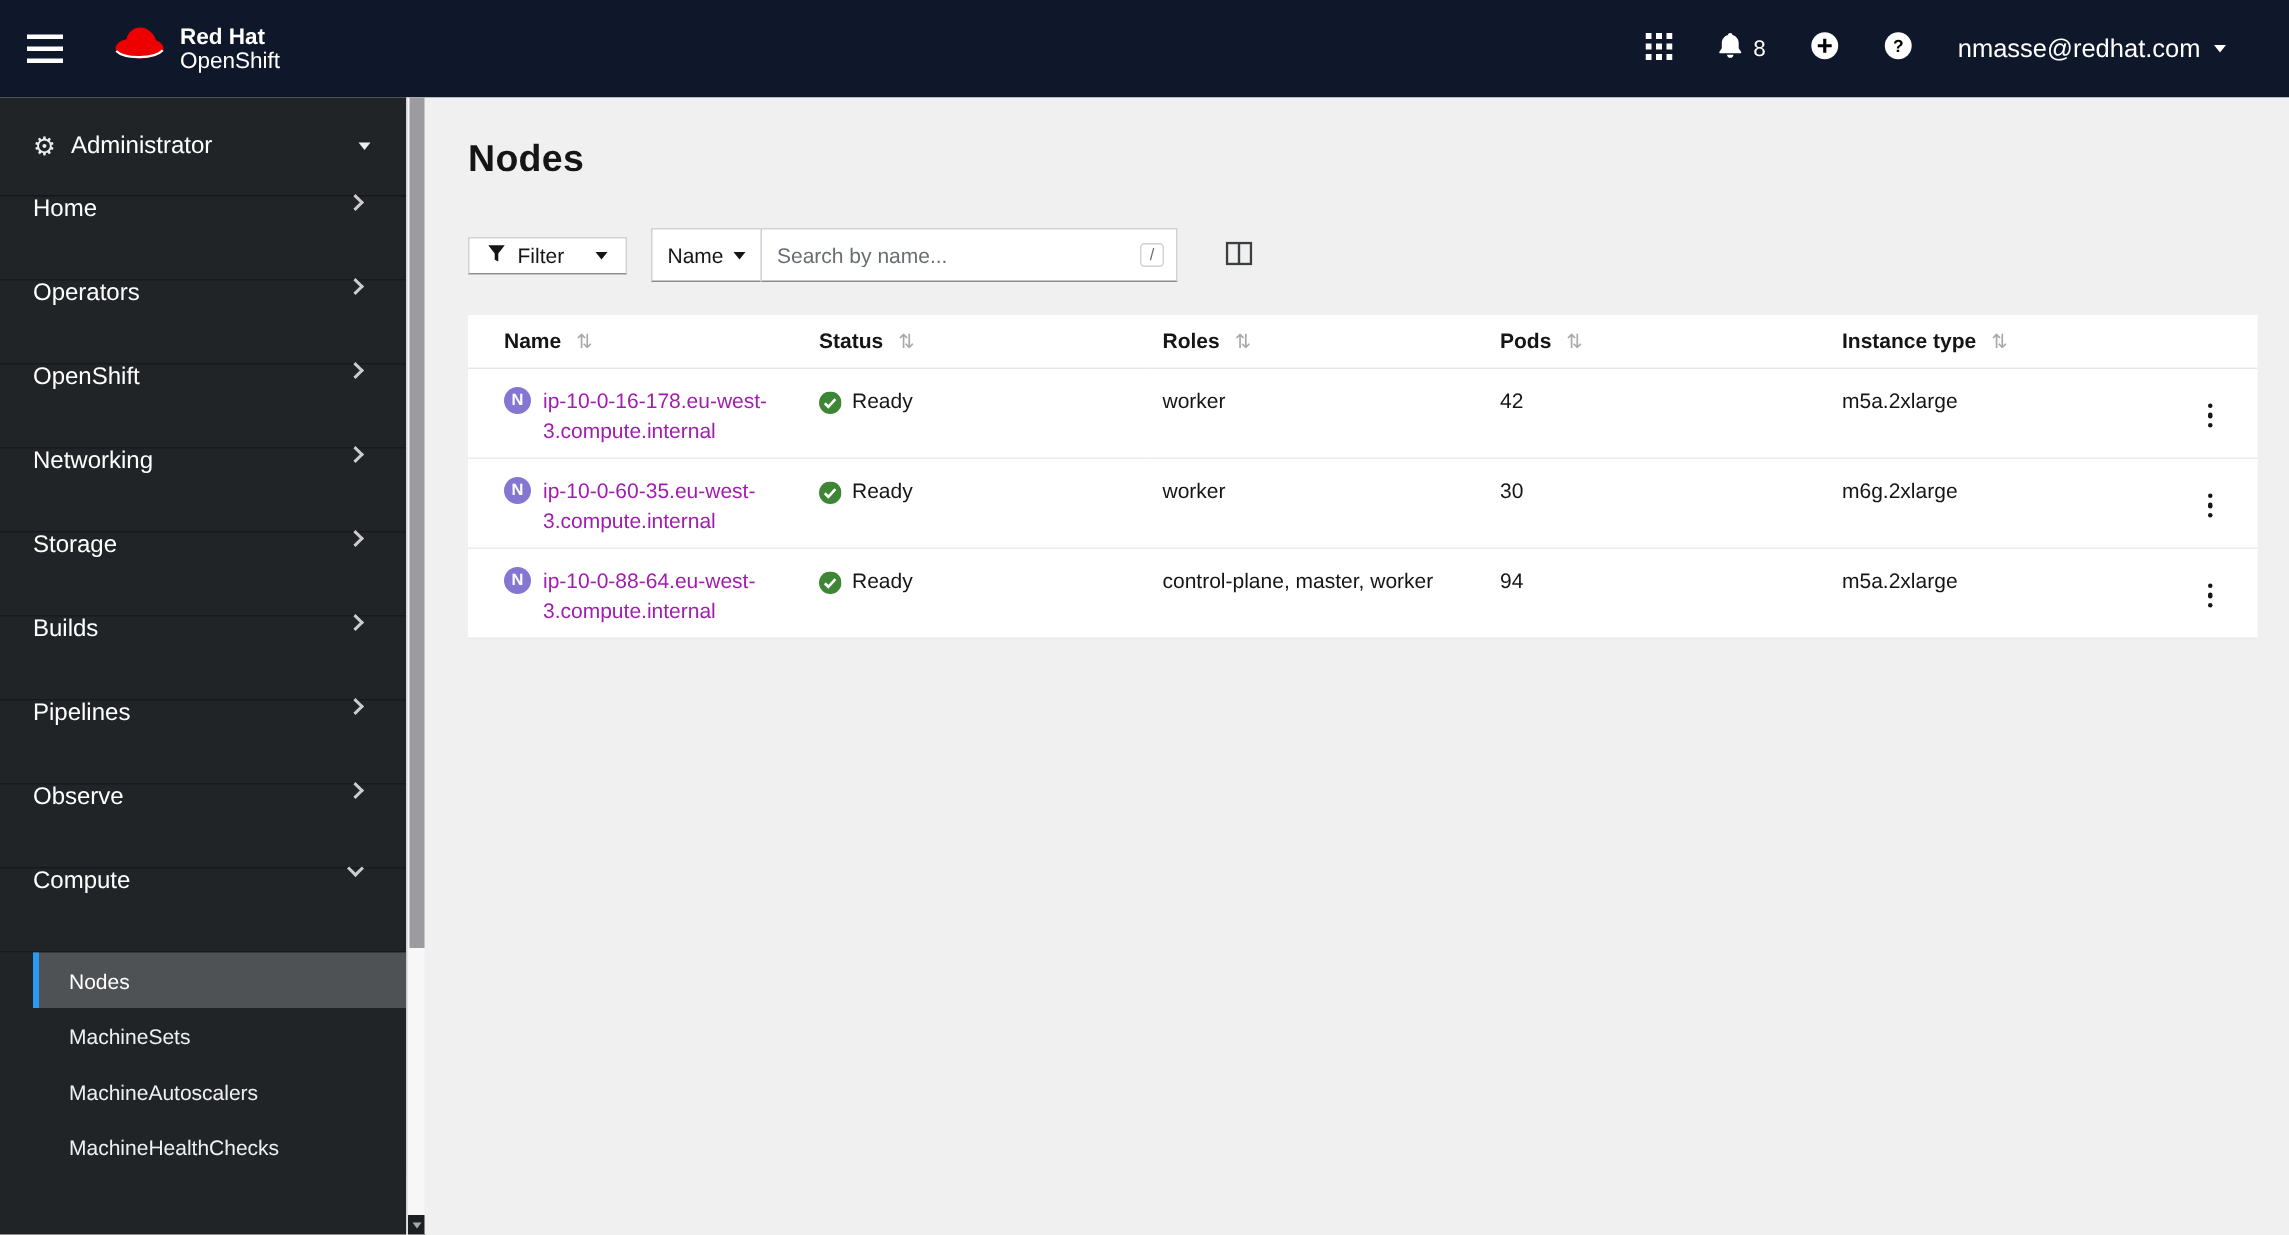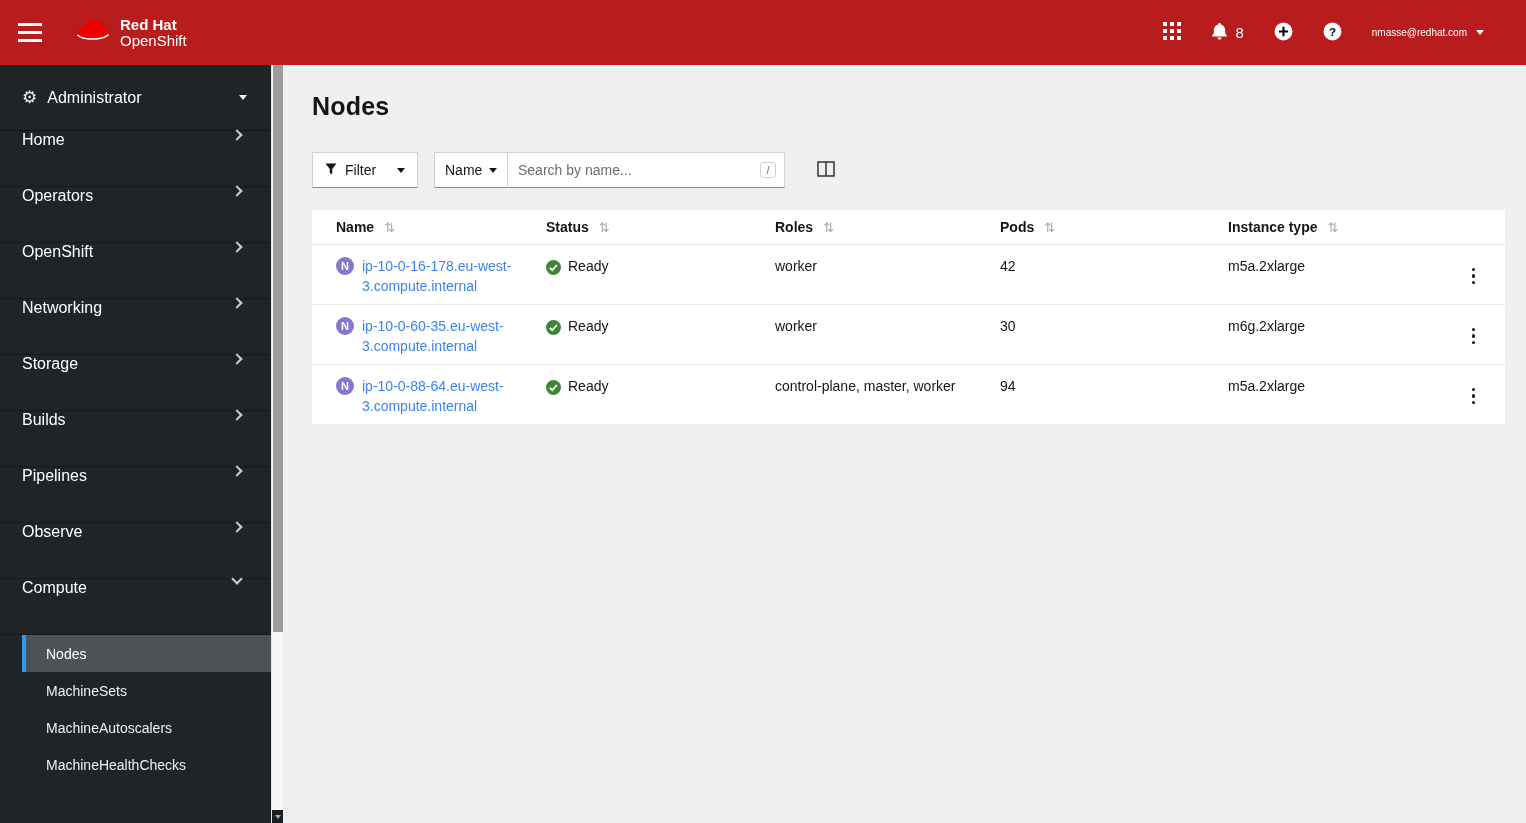--- a/index.html
+++ b/index.html
@@ -4,38 +4,38 @@
 <style>
   * { box-sizing: border-box; margin: 0; padding: 0; }
   html, body {
     width: 1526px; height: 823px; overflow: hidden;
     font-family: "Liberation Sans", "DejaVu Sans", sans-serif;
     background: #f0f0f0; color: #151515;
   }
   
   .masthead {
     position: absolute; top: 0; left: 0; width: 1526px; height: 65px;
-    background: #b91c1c; display: flex; align-items: center; color: #fff;
+    background: #0f172a; display: flex; align-items: center; color: #fff;
   }
   .hamburger {
     background: none; border: none; cursor: pointer;
     margin-left: 18px; width: 34px; height: 30px;
     display: flex; flex-direction: column; justify-content: center; gap: 5px;
   }
   .hamburger i { display: block; width: 24px; height: 3px; background: #fff; }
   .brand { display: flex; align-items: center; gap: 8px; margin-left: 22px; }
   .brand-text { display: flex; flex-direction: column; line-height: 16px; font-size: 15px; }
   .brand-line1 { font-weight: bold; }
   .header-right { margin-left: auto; margin-right: 38px; display: flex; align-items: center; gap: 22px; }
   .icon-btn {
     background: none; border: none; cursor: pointer; color: #fff;
     display: flex; align-items: center; gap: 7px; padding: 4px; font-size: 15px;
     font-family: inherit;
   }
-  .user-menu { font-size: 10px; gap: 9px; }
+  .user-menu { font-size: 17px; gap: 9px; }
   .caret-down-white {
     width: 0; height: 0; border-left: 4px solid transparent;
     border-right: 4px solid transparent; border-top: 5px solid #fff;
   }
   
   .sidebar {
     position: absolute; top: 65px; left: 0; width: 271px; height: 758px;
     background: #212427; color: #fff; overflow: hidden;
   }
   .perspective {
@@ -89,21 +89,21 @@
   }
   
   .main {
     position: absolute; top: 65px; left: 283px; width: 1243px; height: 758px;
     background: #f0f0f0; padding: 27px 21px 0 29px;
   }
   .page-title { font-size: 25px; font-weight: 700; color: #151515; letter-spacing: 0.2px; }
   
   .toolbar { margin-top: 31px; display: flex; align-items: center; }
   .filter-btn {
-    width: 106px; height: 36px; background: #fff;
+    width: 106px; height: 25px; background: #fff;
     border: 1px solid #d2d2d2; border-bottom-color: #8a8d90;
     display: flex; align-items: center; gap: 8px; padding: 0 12px;
     font-size: 14px; color: #151515; cursor: pointer; font-family: inherit;
   }
   .filter-btn .caret-dark, .name-select .caret-dark {
     margin-left: auto; width: 0; height: 0;
     border-left: 4px solid transparent; border-right: 4px solid transparent;
     border-top: 5px solid #151515;
   }
   .name-select {
@@ -141,21 +141,21 @@
     padding: 11px 8px 8px 10px; line-height: 20px; border-bottom: 1px solid #ebebeb;
   }
   .nodes-table tbody td.cell-name { padding-left: 24px; }
   .name-wrap { display: flex; gap: 8px; align-items: flex-start; }
   .node-badge {
     flex: 0 0 auto; width: 18px; height: 18px; border-radius: 50%;
     background: #8476d1; color: #fff; font-size: 11px; font-weight: bold;
     display: flex; align-items: center; justify-content: center; margin-top: 1px;
   }
   .node-link {
-    color: #3b82f6; text-decoration: none; display: inline-block;
+    color: #a21caf; text-decoration: none; display: inline-block;
     max-width: 175px; overflow-wrap: break-word;
   }
   .status-wrap { display: inline-flex; align-items: center; gap: 7px; justify-content: flex-end; }
   .cell-actions { text-align: center; }
   .kebab {
     background: none; border: none; cursor: pointer;
     display: inline-flex; flex-direction: column; gap: 3px; padding: 4px 6px; margin-top: 2px;
   }
   .kebab i { width: 3.5px; height: 3.5px; border-radius: 50%; background: #151515; }
 </style>

